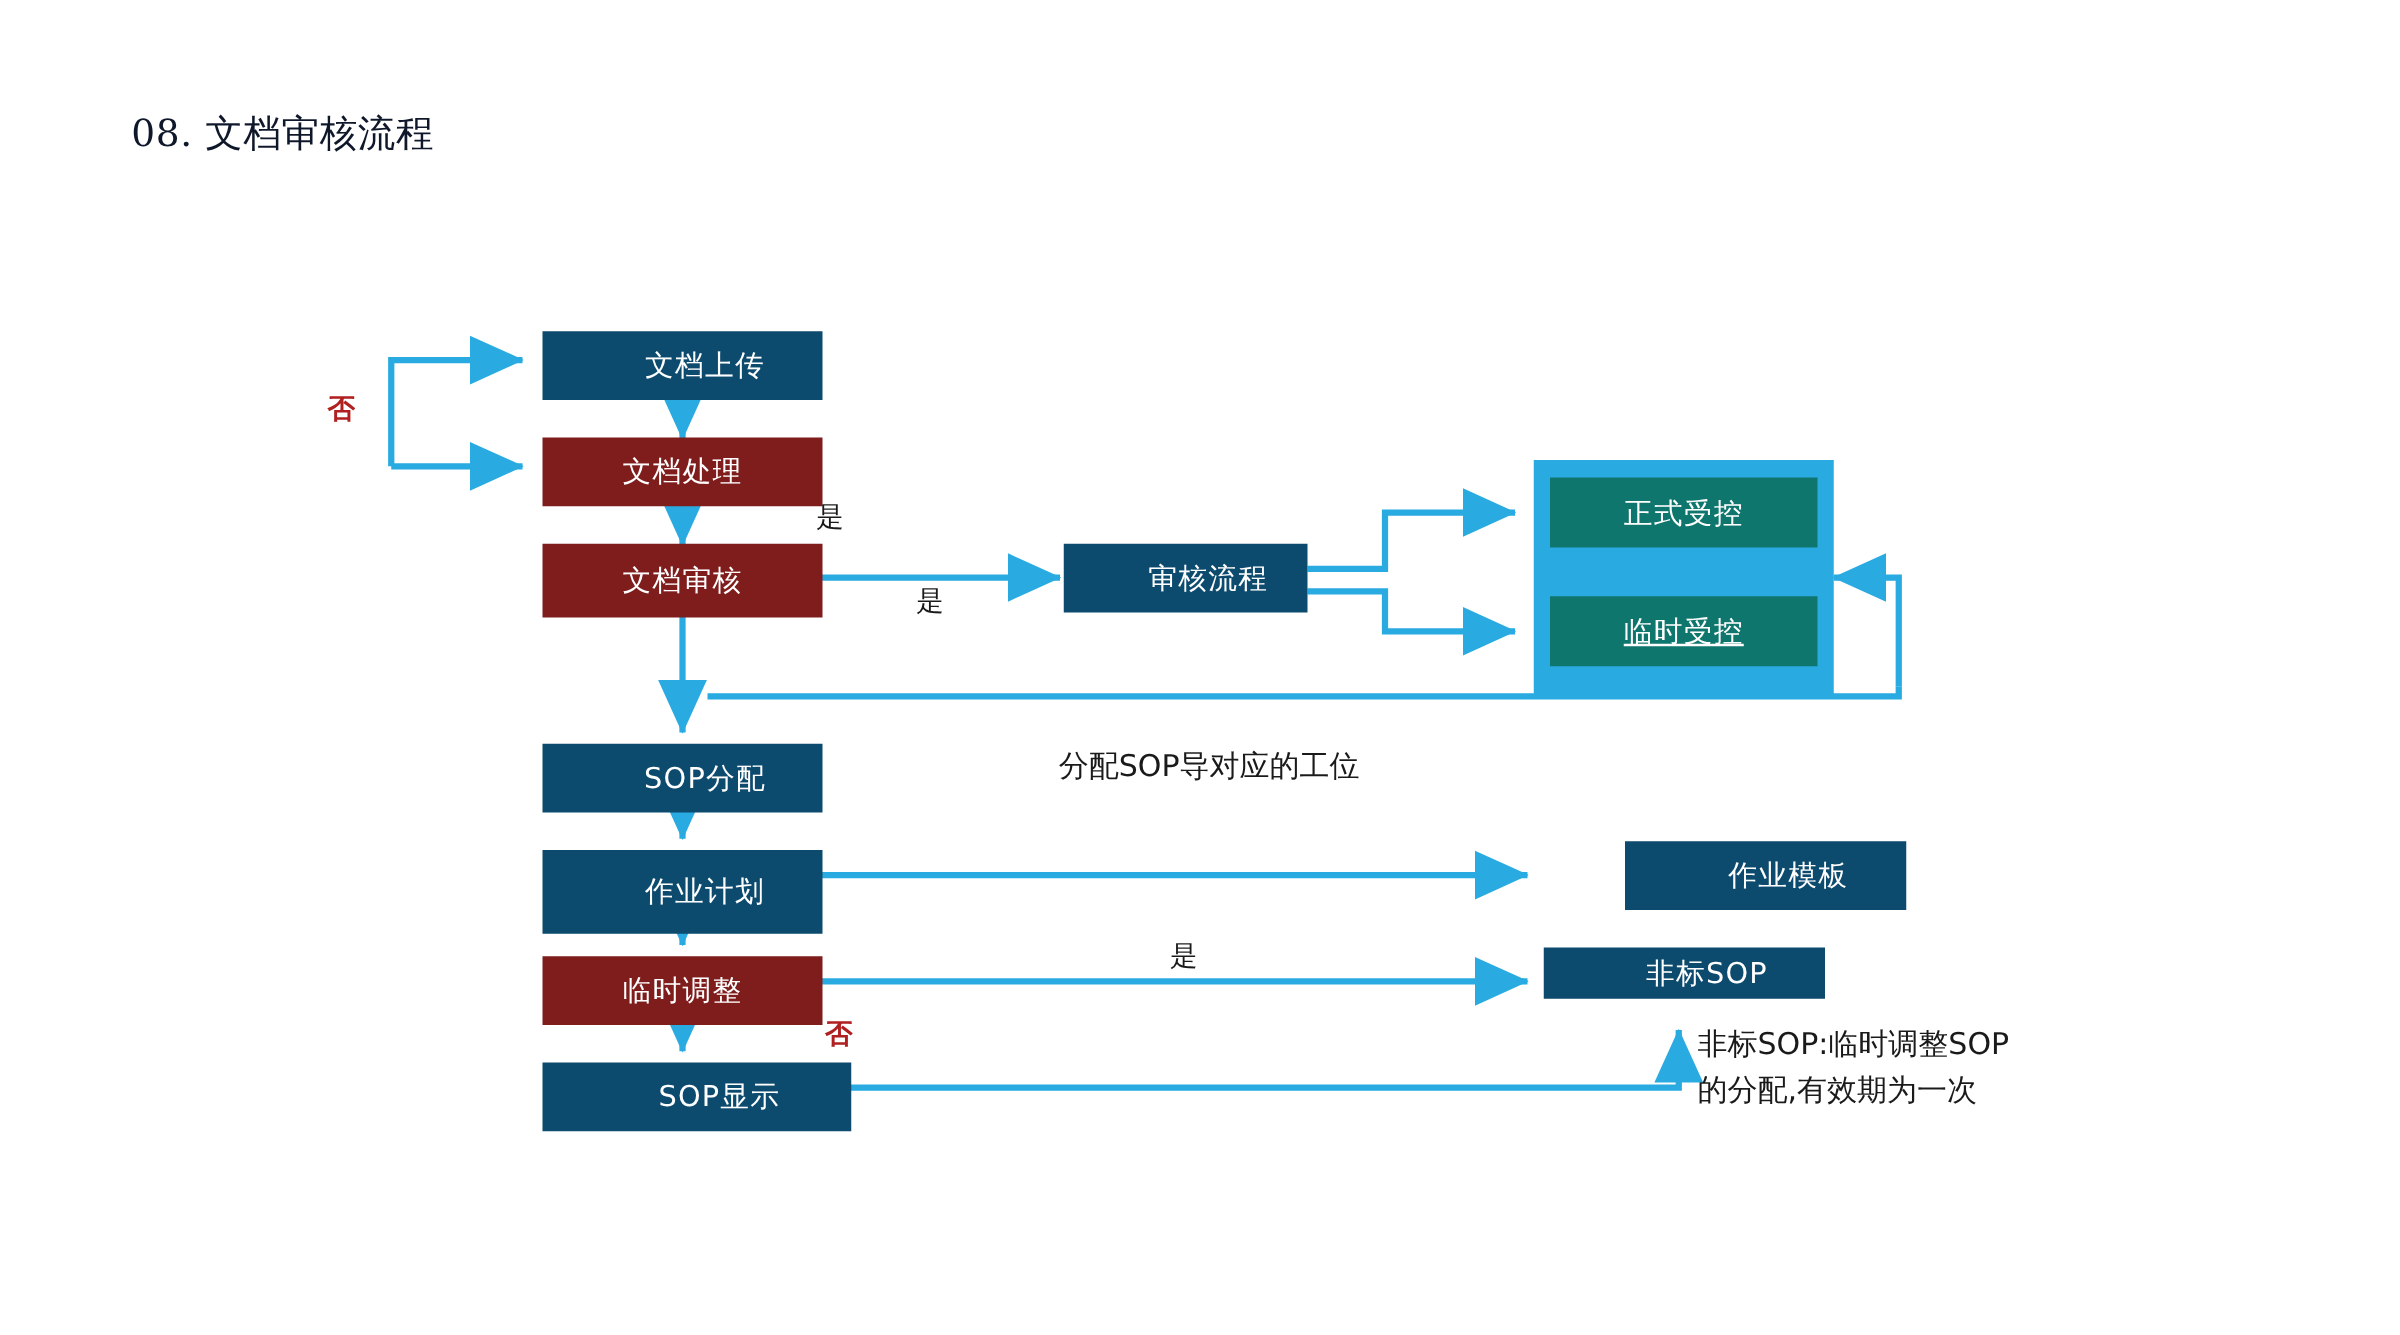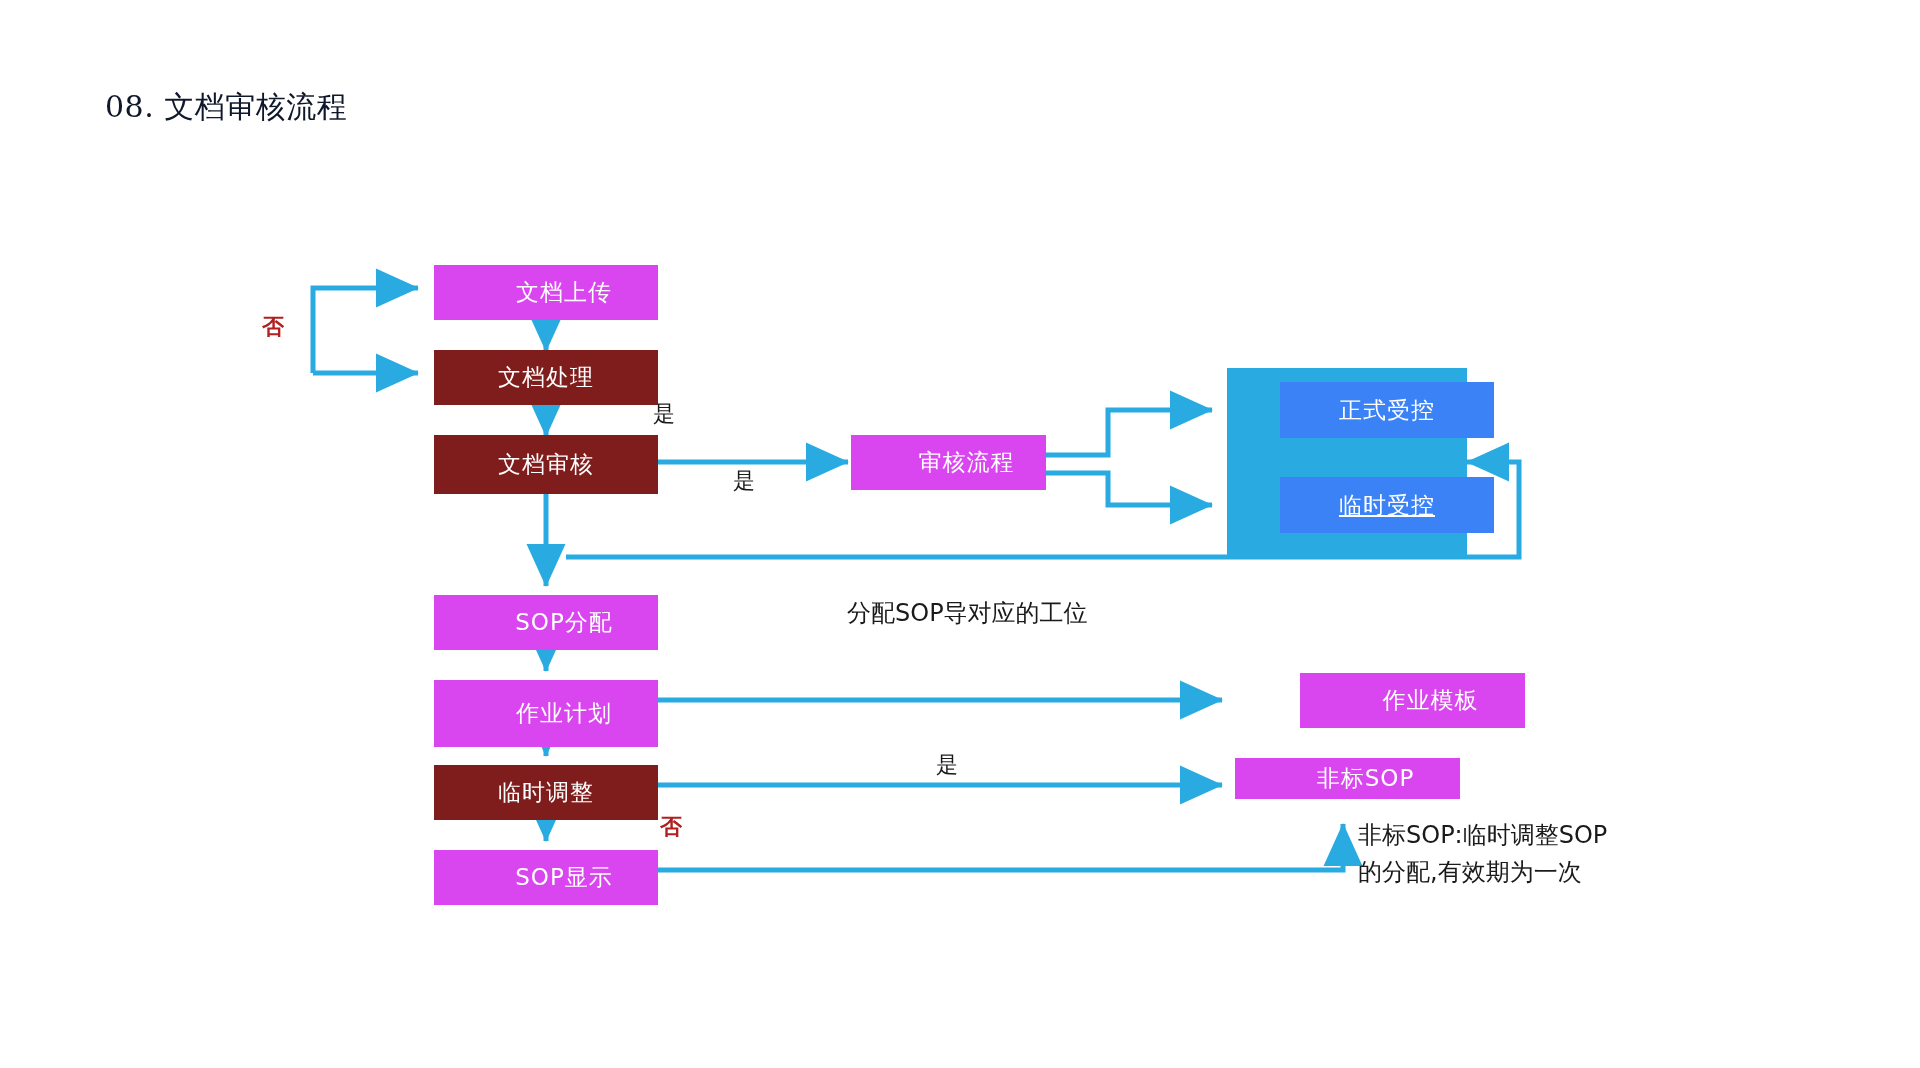--- a/index.html
+++ b/index.html
@@ -46,23 +46,23 @@
     display: flex;
     align-items: center;
     justify-content: center;
     color: #ffffff;
     font-size: 23px;
     font-family: "DejaVu Sans", "Liberation Sans", sans-serif;
     letter-spacing: 1px;
     box-sizing: border-box;
     white-space: nowrap;
   }
-  .node.blue   { background: #d946ef; padding-left: 36px; }
+  .node.blue   { background: #0c4a6e; padding-left: 36px; }
   .node.orange { background: #7f1d1d; }
-  .node.red    { background: #3b82f6; margin-left: 40px; }
+  .node.red    { background: #0f766e; }
 
   .group-box {
     position: absolute;
     background: #29ABE2;
     box-sizing: border-box;
   }
 
   .edge-label {
     position: absolute;
     font-size: 22px;
@@ -170,21 +170,21 @@
   </div>
 
   <div class="node blue" style="left:434px; top:680px; width:224px; height:67px;">
     <span>作业计划</span>
   </div>
 
   <div class="node orange" style="left:434px; top:765px; width:224px; height:55px;">
     <span>临时调整</span>
   </div>
 
-  <div class="node blue" style="left:434px; top:850px; width:224px; height:55px;">
+  <div class="node blue" style="left:434px; top:850px; width:247px; height:55px;">
     <span>SOP显示</span>
   </div>
 
   <div class="node blue" style="left:1300px; top:673px; width:225px; height:55px;">
     <span>作业模板</span>
   </div>
 
   <div class="node blue" style="left:1235px; top:758px; width:225px; height:41px;">
     <span>非标SOP</span>
   </div>

